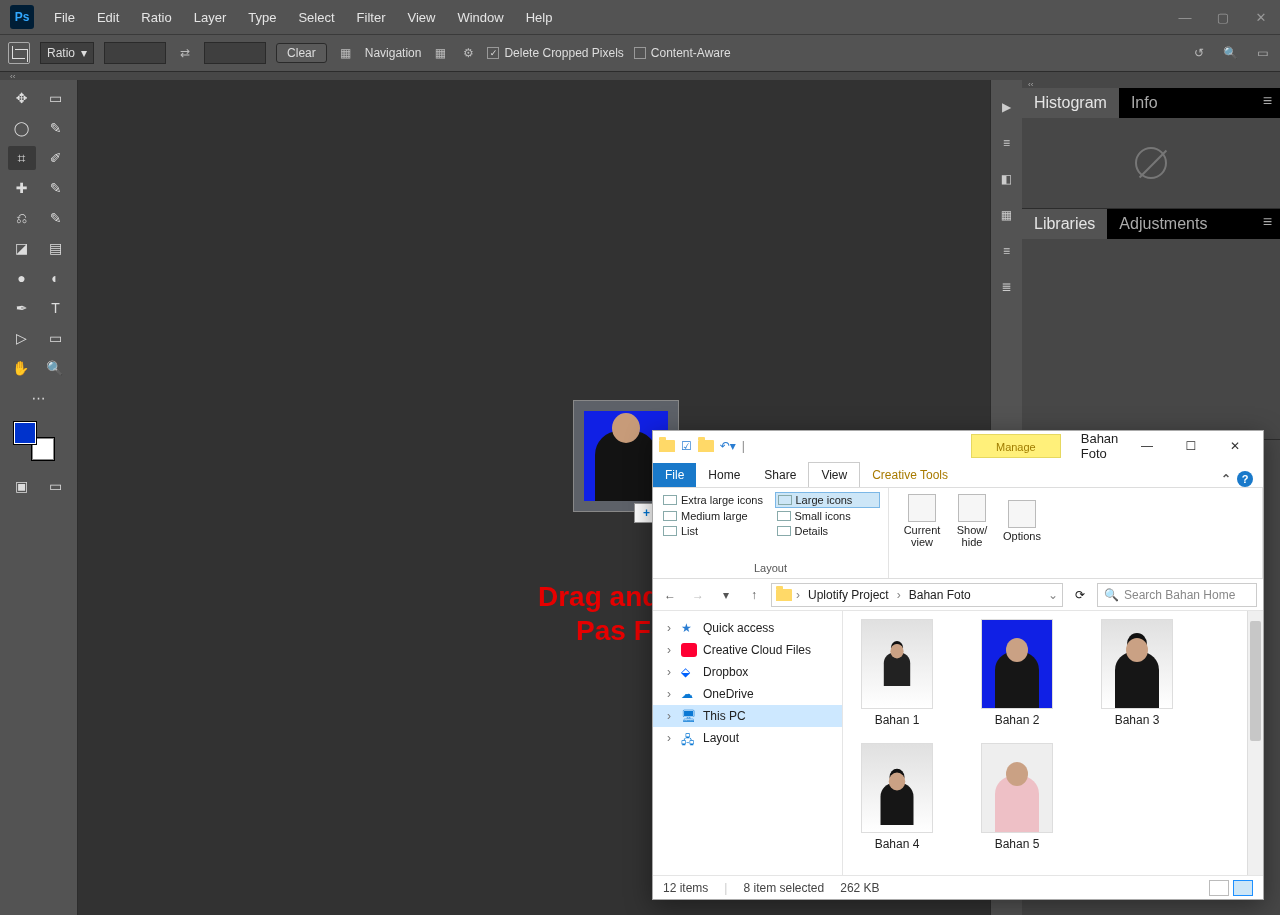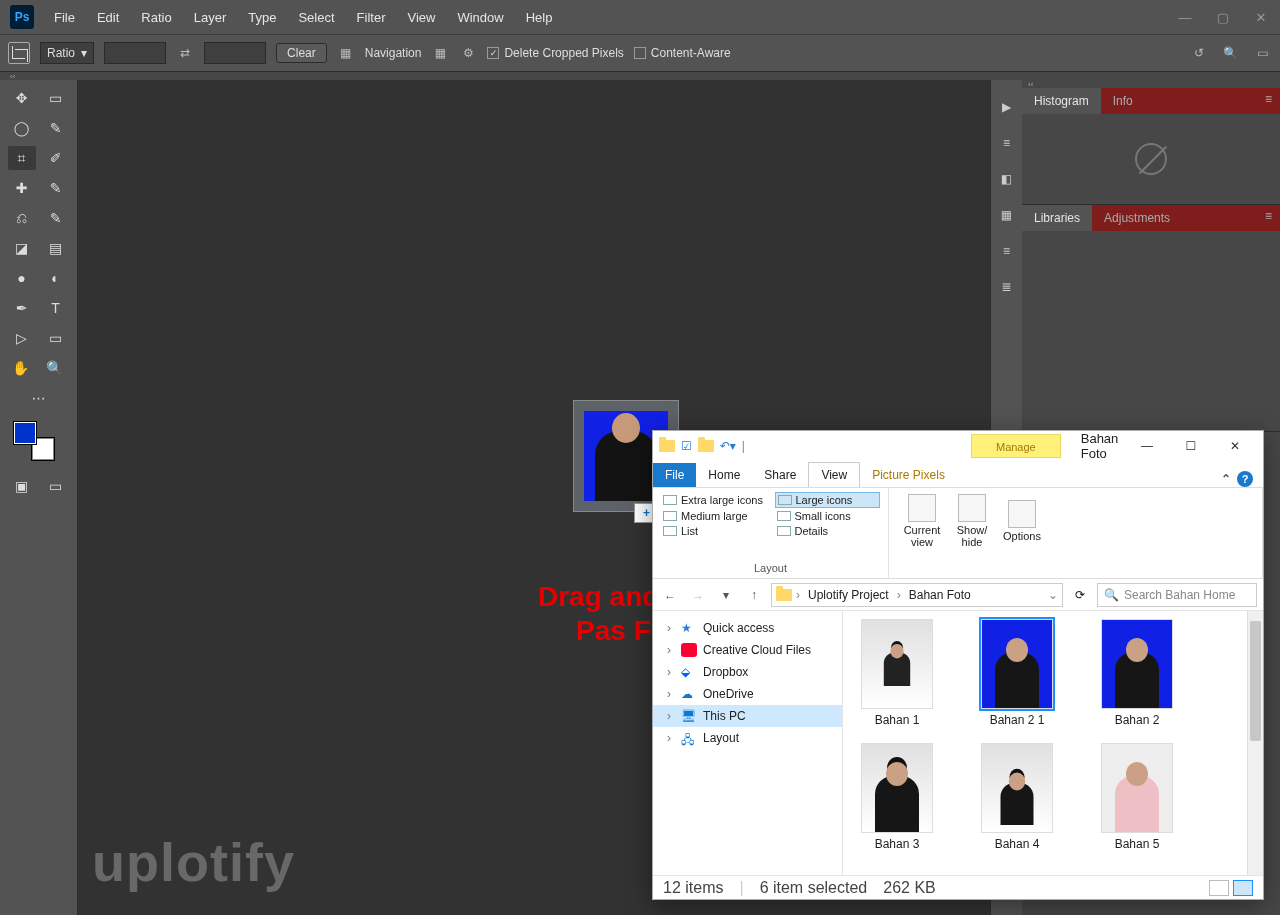--- a/index.html
+++ b/index.html
@@ -49,21 +49,21 @@
 .annotation { position: absolute; left: 460px; top: 500px; color: #e60000; font-weight: 700; font-size: 28px; text-align: center; line-height: 1.2; }
 .arrow-svg { position: absolute; left: 600px; top: 430px; pointer-events: none; }
 
 .watermark { position: absolute; left: 14px; bottom: 22px; font-size: 54px; font-weight: 600; color: #686868; letter-spacing: 1px; }
 
 
 .rightdock { width: 290px; display: flex; background: #474747; }
 .rd-icons { width: 32px; background: #535353; border-left: 1px solid #2c2c2c; display: flex; flex-direction: column; align-items: center; gap: 22px; padding-top: 20px; color: #ccc; font-size: 12px; }
 .rd-panels { flex: 1; display: flex; flex-direction: column; }
 .panel { border-bottom: 1px solid #2c2c2c; }
-.panel-hdr { background: #7f1d1d; display: flex; font-size: 12px; color: #ddd; }
+.panel-hdr { background: #000000; display: flex; font-size: 16px; color: #ddd; }
 .ptab { padding: 6px 12px; color: #aaa; }
 .ptab.active { background: #535353; color: #e5e5e5; }
 .pmenu { margin-left: auto; padding: 4px 8px; color: #aaa; }
 .panel-body { height: 90px; display: flex; align-items: center; justify-content: center; color: #777; }
 .noimg-icon { width: 32px; height: 32px; border: 2px solid #777; border-radius: 50%; position: relative; }
 .noimg-icon::after { content: ""; position: absolute; width: 38px; height: 2px; background: #777; top: 50%; left: -3px; transform: rotate(-45deg); }
 .panel-body.tall { height: 200px; }
 
 
 .explorer { position: absolute; left: 652px; top: 430px; width: 612px; height: 470px; background: #fff; border: 1px solid #aaa; box-shadow: 0 6px 25px rgba(0,0,0,.4); font-size: 12px; color: #222; display: flex; flex-direction: column; }
@@ -127,21 +127,21 @@
 .pbody { width: 44px; height: 56px; background: #161616; border-radius: 18px 18px 0 0; position: relative; }
 .pbody::before { content: ""; position: absolute; top: -14px; left: 50%; transform: translateX(-50%); width: 22px; height: 24px; background: #caa184; border-radius: 50%; }
 .pbody.hair::before { box-shadow: 0 -6px 0 -1px #111; }
 .bluebg { background: #1020e5 !important; }
 .grad { background: linear-gradient(#e0e0e0,#fff) !important; }
 .pink .pbody { background: #eec0c6; }
 
 .ex-scrollbar { width: 16px; background: #f0f0f0; border-left: 1px solid #ddd; position: relative; }
 .ex-scrollbar .thumb { position: absolute; left: 2px; right: 2px; top: 10px; height: 120px; background: #c7c7c7; border-radius: 2px; }
 
-.ex-status { height: 24px; border-top: 1px solid #e5e5e5; display: flex; align-items: center; padding: 0 10px; gap: 16px; font-size: 16px; color: #444; }
+.ex-status { height: 24px; border-top: 1px solid #e5e5e5; display: flex; align-items: center; padding: 0 10px; gap: 16px; font-size: 12px; color: #444; }
 .status-right { margin-left: auto; display: flex; gap: 4px; }
 .viewmode { width: 20px; height: 16px; border: 1px solid #bbb; }
 .viewmode.active { background: #cde6f7; border-color: #1e90ff; }
 </style>
 </head>
 <body>
 
 <div class="ps-menubar">
   <div class="ps-logo">Ps</div>
   <div class="ps-menuitem">File</div>
@@ -262,21 +262,20 @@
           <marker id="ah" markerWidth="12" markerHeight="12" refX="2" refY="6" orient="auto">
             <path d="M12,0 L0,6 L12,12 Z" fill="#e60000"></path>
           </marker>
         </defs>
       <line x1="365" y1="230" x2="28" y2="40" stroke="#e60000" stroke-width="10" marker-end="url(#ah)"></line>
     </svg>
     <div class="annotation">
       <div>Drag and Drop</div>
       <div>Pas Foto</div>
     </div>
-    <div class="watermark">uplotify</div>
   </div>
 
   <div class="rightdock">
     <div class="rd-icons">
       <span>▶</span>
       <span>≡</span>
       <span>◧</span>
       <span>▦</span>
       <span>≡</span>
       <span>≣</span>
@@ -325,21 +324,21 @@
       <div class="ex-wbtn">☐</div>
       <div class="ex-wbtn close">✕</div>
     </div>
   </div>
 
   <div class="ex-ribbon-tabs">
     <div class="ex-tab file">File</div>
     <div class="ex-tab">Home</div>
     <div class="ex-tab">Share</div>
     <div class="ex-tab active">View</div>
-    <div class="ex-tab pt">Picture Pixels</div>
+    <div class="ex-tab pt">Creative Tools</div>
     <div class="ex-help">
         <span style="color:#555">⌃</span>
         <span style="background:#1979ca;color:#fff;border-radius:50%;width:16px;height:16px;display:inline-flex;align-items:center;justify-content:center;font-size:11px">?</span>
       </div>
   </div>
 
   <div class="ex-ribbon">
     <div class="rgroup layout-grp">
       <div class="layout-items">
         <div>
@@ -440,26 +439,20 @@
           <span>Layout</span>
         </div>
     </div>
     <div class="ex-files">
       <div class="fthumb">
           <div class="timg grad">
             <div class="pbody hair" style="background:#222;transform:scale(.6) translateY(-18px)"></div>
           </div>
           <span>Bahan 1</span>
         </div>
-      <div class="fthumb selected">
-          <div class="timg bluebg">
-            <div class="pbody"></div>
-          </div>
-          <span>Bahan 2 1</span>
-        </div>
       <div class="fthumb">
           <div class="timg bluebg">
             <div class="pbody"></div>
           </div>
           <span>Bahan 2</span>
         </div>
       <div class="fthumb">
           <div class="timg grad">
             <div class="pbody hair"></div>
           </div>
@@ -479,20 +472,20 @@
         </div>
     </div>
     <div class="ex-scrollbar">
         <div class="thumb"></div>
       </div>
   </div>
 
   <div class="ex-status">
     <span>12 items</span>
     <span style="color:#ccc">|</span>
-    <span>6 item selected</span>
+    <span>8 item selected</span>
     <span>262 KB</span>
     <div class="status-right">
       <div class="viewmode"></div>
       <div class="viewmode active"></div>
     </div>
   </div>
 </div>
 
 </body></html>

